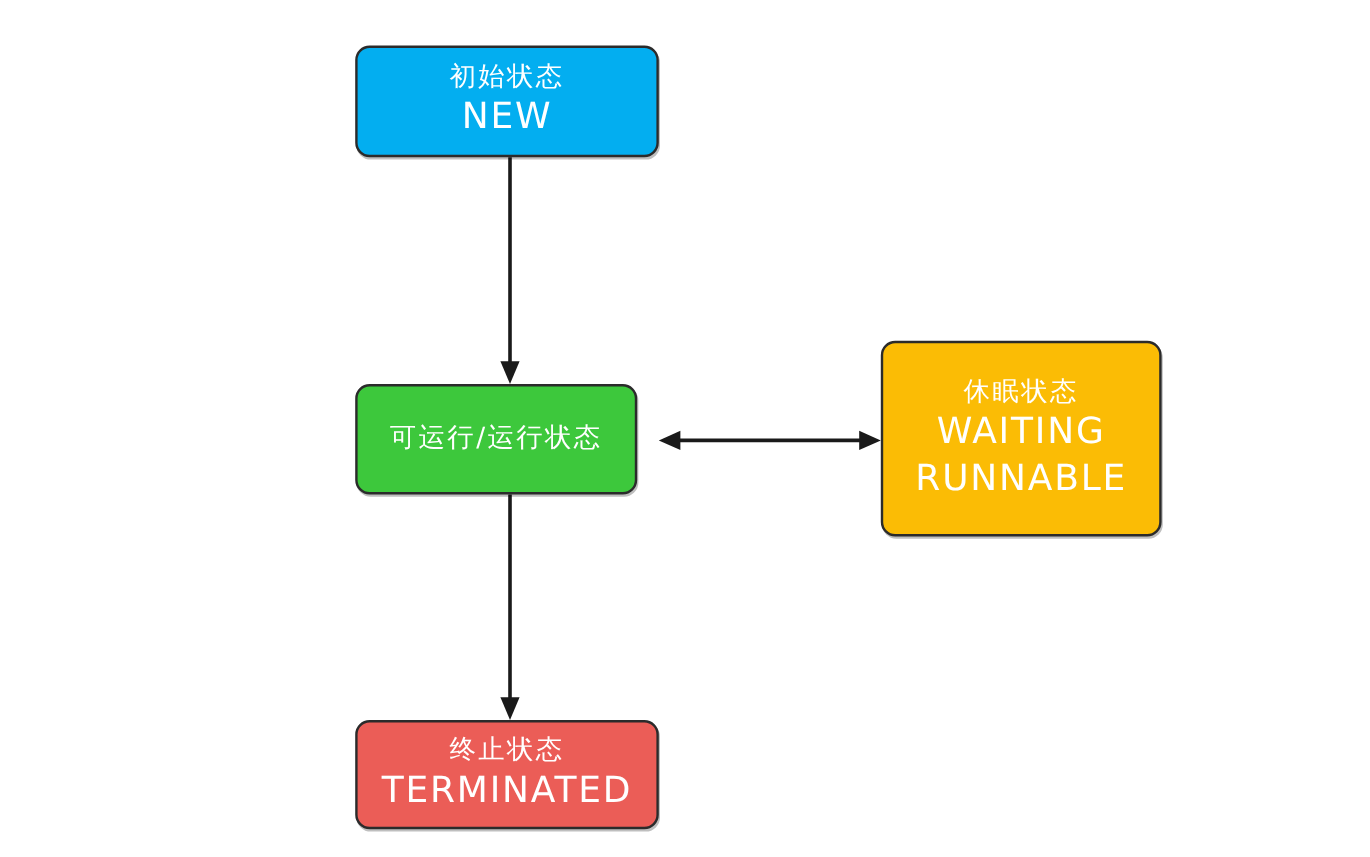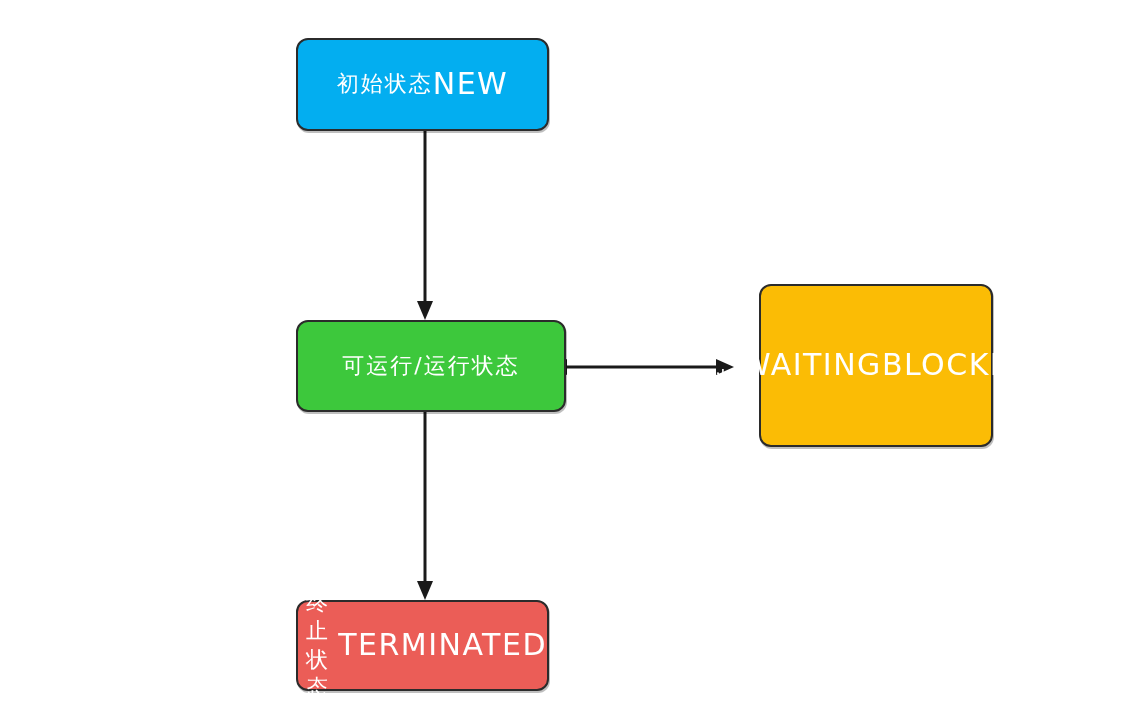--- a/index.html
+++ b/index.html
@@ -14,42 +14,42 @@
     background: #ffffff;
     overflow: hidden;
     font-family: "DejaVu Sans", sans-serif;
   }
   .node {
     position: absolute;
     box-sizing: border-box;
     border: 2px solid #2b2b2b;
     border-radius: 12px;
     display: flex;
-    flex-direction: row;
+    flex-direction: column;
     align-items: center;
     justify-content: center;
     color: #ffffff;
     text-align: center;
     line-height: 1.28;
     box-shadow: 1px 2px 0 rgba(0,0,0,0.25);
   }
   .node .line-cn {
     font-size: 22px;
     letter-spacing: 2px;
     font-weight: 400;
   }
   .node .line-en {
     font-size: 30px;
     letter-spacing: 1.5px;
     font-weight: 400;
   }
 
   #node-new      { left: 296px; top: 38px;  width: 253px; height: 93px;  background: #03AEF0; }
-  #node-runnable { left: 296px; top: 320px; width: 270px; height: 92px;  background: #3DC83C; }
-  #node-sleeping { left: 734px; top: 284px; width: 234px; height: 163px; background: #FBBC05; margin-left: 25px; }
+  #node-runnable { left: 296px; top: 320px; width: 235px; height: 92px;  background: #3DC83C; }
+  #node-sleeping { left: 734px; top: 284px; width: 234px; height: 163px; background: #FBBC05; }
   #node-terminated { left: 296px; top: 600px; width: 253px; height: 91px; background: #EB5D57; }
 
   .edge {
     position: absolute;
     overflow: visible;
   }
   .edge svg { display: block; overflow: visible; }
 </style>
 </head>
 <body>
@@ -83,21 +83,21 @@
     <div class="line-en">NEW</div>
   </div>
 
   <div class="node" id="node-runnable">
     <div class="line-cn">可运行/运行状态</div>
   </div>
 
   <div class="node" id="node-sleeping">
     <div class="line-cn">休眠状态</div>
     <div class="line-en">WAITING</div>
-    <div class="line-en">BLOCKED</div>
+    <div class="line-en">RUNNABLE</div>
   </div>
 
   <div class="node" id="node-terminated">
     <div class="line-cn">终止状态</div>
     <div class="line-en">TERMINATED</div>
   </div>
 
 </div>
 
 </body></html>

